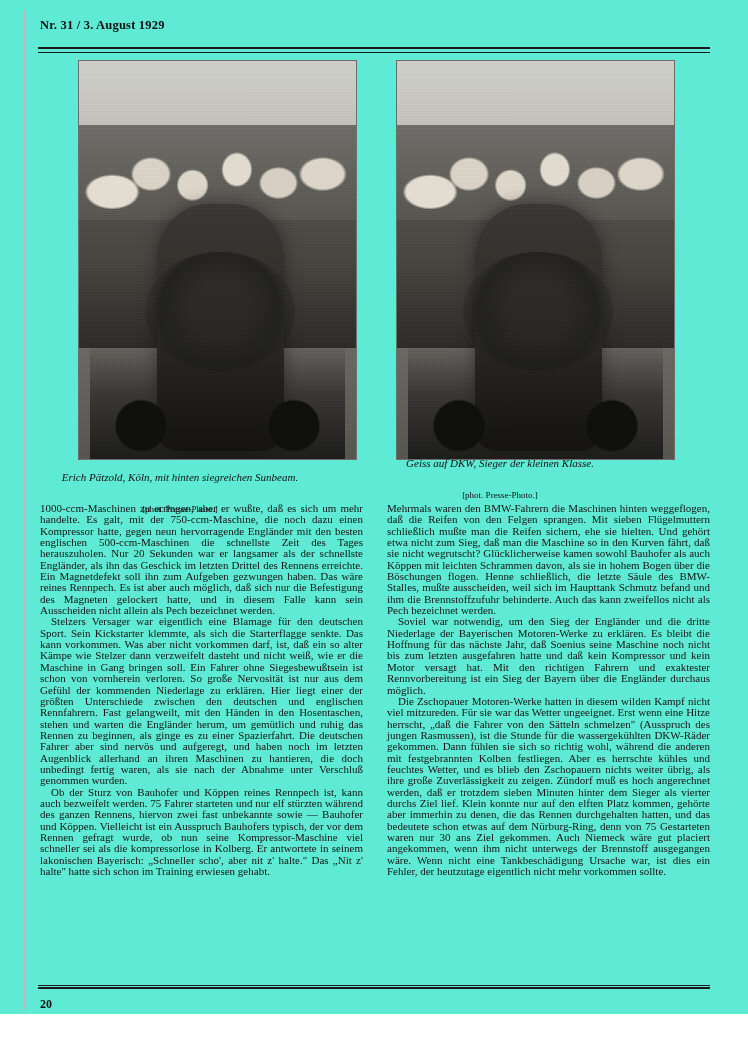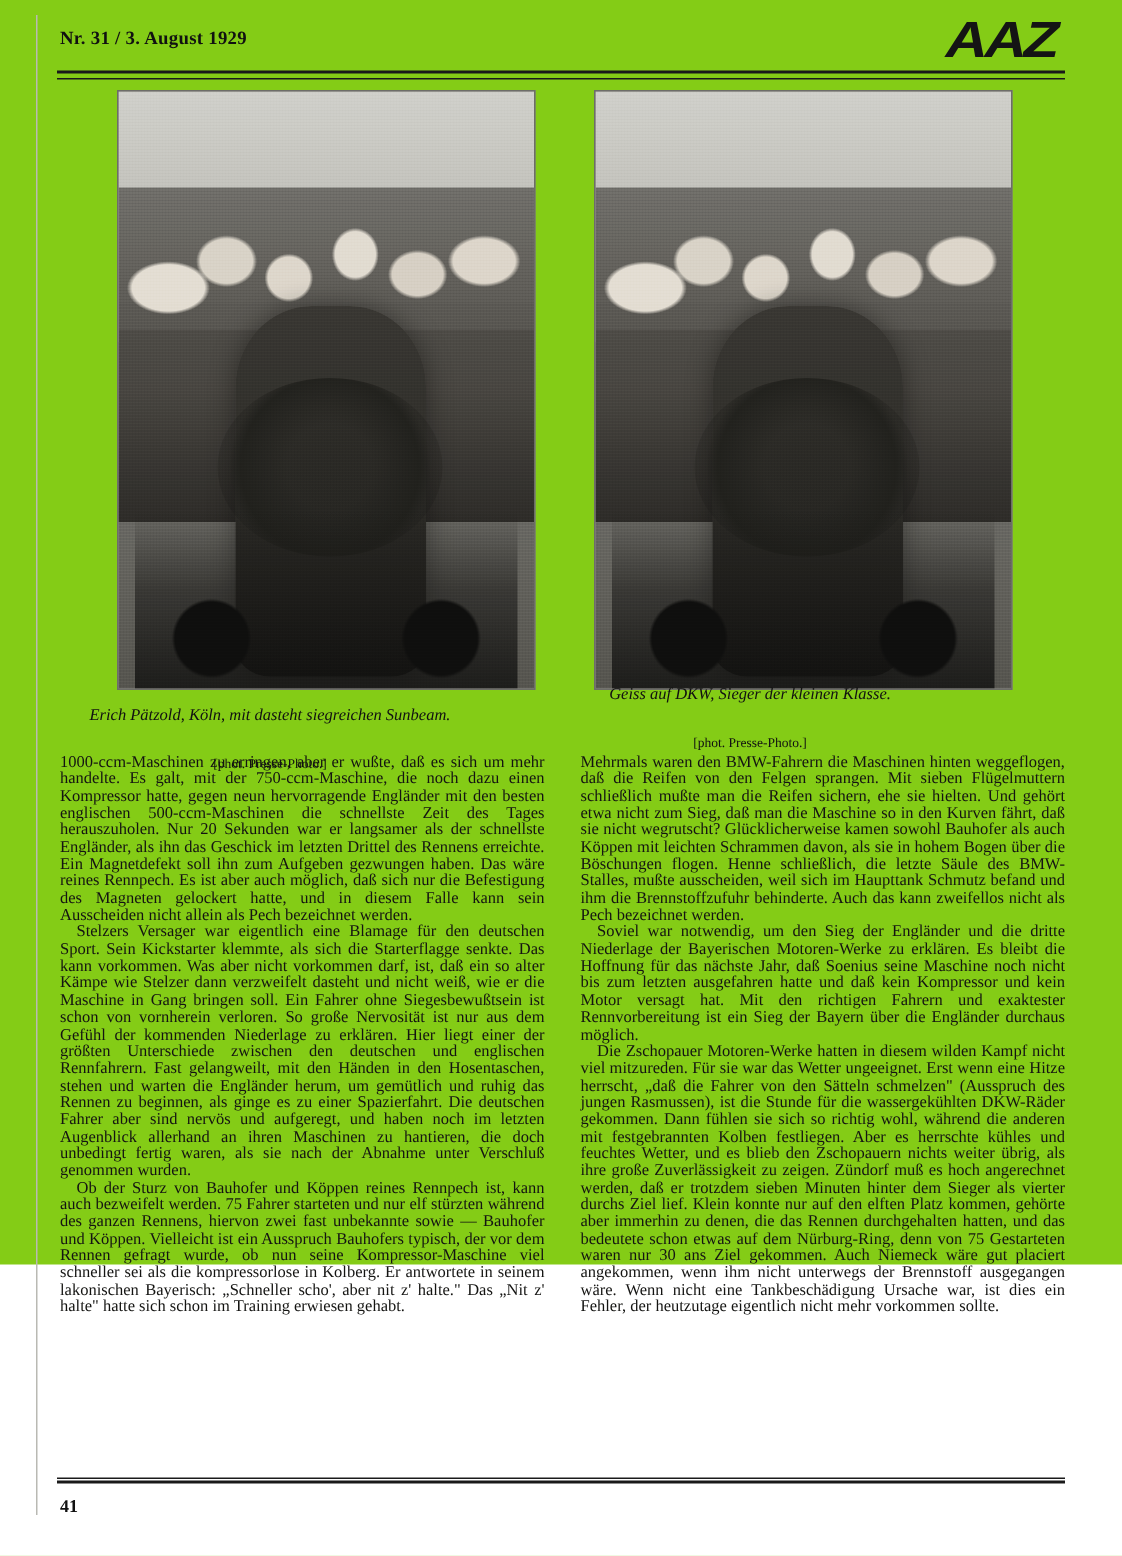--- a/index.html
+++ b/index.html
@@ -12,22 +12,22 @@
     height: 1037px;
     font-family: "Liberation Serif", serif;
     color: #111;
     position: relative;
     overflow: hidden;
   }
   .page {
     position: absolute;
     left: 0; top: 0;
     width: 748px;
-    height: 843px;
-    background: #84cc16;
+    height: 1014px;
+    background: #5eead4;
   }
 
   
   .masthead {
     position: absolute;
     left: 38px;
     top: 14px;
     width: 672px;
     height: 40px;
   }
@@ -235,23 +235,20 @@
 </style>
 </head>
 <body>
 
 <div class="page">
 
   <div class="rule-edge-left"></div>
 
   <div class="masthead">
     <div class="issue-line">Nr. 31 / 3. August 1929</div>
-    <div class="logo">
-      <div class="logo-text">AAZ</div>
-    </div>
   </div>
   <div class="rule-top"></div>
 
   <div class="photos">
     <div class="photo left">
       <div class="ph-sky"></div>
       <div class="ph-ground"></div>
       <div class="ph-crowd"></div>
       <div class="ph-figure"></div>
       <div class="ph-wreath"></div>
@@ -263,21 +260,21 @@
       <div class="ph-ground"></div>
       <div class="ph-crowd"></div>
       <div class="ph-figure"></div>
       <div class="ph-wreath"></div>
       <div class="ph-bike"></div>
       <div class="ph-grain"></div>
     </div>
   </div>
 
   <div class="caption left">
-    <span>Erich Pätzold, Köln, mit dasteht siegreichen Sunbeam.</span>
+    <span>Erich Pätzold, Köln, mit hinten siegreichen Sunbeam.</span>
     <span class="credit">[phot. Presse-Photo.]</span>
   </div>
   <div class="caption right">
     <span>Geiss auf DKW, Sieger der kleinen Klasse.</span>
     <span class="credit">[phot. Presse-Photo.]</span>
   </div>
 
   <div class="columns">
     <div class="col left">
       <p class="first">1000-ccm-Maschinen zu erringen, aber er wußte, daß es sich um mehr handelte. Es galt, mit der 750-ccm-Maschine, die noch dazu einen Kompressor hatte, gegen neun hervorragende Engländer mit den besten englischen 500-ccm-Maschinen die schnellste Zeit des Tages herauszuholen. Nur 20 Sekunden war er langsamer als der schnellste Engländer, als ihn das Geschick im letzten Drittel des Rennens erreichte. Ein Magnetdefekt soll ihn zum Aufgeben gezwungen haben. Das wäre reines Rennpech. Es ist aber auch möglich, daß sich nur die Befestigung des Magneten gelockert hatte, und in diesem Falle kann sein Ausscheiden nicht allein als Pech bezeichnet werden.</p>
@@ -285,15 +282,15 @@
       <p>Ob der Sturz von Bauhofer und Köppen reines Rennpech ist, kann auch bezweifelt werden. 75 Fahrer starteten und nur elf stürzten während des ganzen Rennens, hiervon zwei fast unbekannte sowie — Bauhofer und Köppen. Vielleicht ist ein Ausspruch Bauhofers typisch, der vor dem Rennen gefragt wurde, ob nun seine Kompressor-Maschine viel schneller sei als die kompressorlose in Kolberg. Er antwortete in seinem lakonischen Bayerisch: „Schneller scho', aber nit z' halte." Das „Nit z' halte" hatte sich schon im Training erwiesen gehabt.</p>
     </div>
     <div class="col right">
       <p class="first">Mehrmals waren den BMW-Fahrern die Maschinen hinten weggeflogen, daß die Reifen von den Felgen sprangen. Mit sieben Flügelmuttern schließlich mußte man die Reifen sichern, ehe sie hielten. Und gehört etwa nicht zum Sieg, daß man die Maschine so in den Kurven fährt, daß sie nicht wegrutscht? Glücklicherweise kamen sowohl Bauhofer als auch Köppen mit leichten Schrammen davon, als sie in hohem Bogen über die Böschungen flogen. Henne schließlich, die letzte Säule des BMW-Stalles, mußte ausscheiden, weil sich im Haupttank Schmutz befand und ihm die Brennstoffzufuhr behinderte. Auch das kann zweifellos nicht als Pech bezeichnet werden.</p>
       <p>Soviel war notwendig, um den Sieg der Engländer und die dritte Niederlage der Bayerischen Motoren-Werke zu erklären. Es bleibt die Hoffnung für das nächste Jahr, daß Soenius seine Maschine noch nicht bis zum letzten ausgefahren hatte und daß kein Kompressor und kein Motor versagt hat. Mit den richtigen Fahrern und exaktester Rennvorbereitung ist ein Sieg der Bayern über die Engländer durchaus möglich.</p>
       <p>Die Zschopauer Motoren-Werke hatten in diesem wilden Kampf nicht viel mitzureden. Für sie war das Wetter ungeeignet. Erst wenn eine Hitze herrscht, „daß die Fahrer von den Sätteln schmelzen" (Ausspruch des jungen Rasmussen), ist die Stunde für die wassergekühlten DKW-Räder gekommen. Dann fühlen sie sich so richtig wohl, während die anderen mit festgebrannten Kolben festliegen. Aber es herrschte kühles und feuchtes Wetter, und es blieb den Zschopauern nichts weiter übrig, als ihre große Zuverlässigkeit zu zeigen. Zündorf muß es hoch angerechnet werden, daß er trotzdem sieben Minuten hinter dem Sieger als vierter durchs Ziel lief. Klein konnte nur auf den elften Platz kommen, gehörte aber immerhin zu denen, die das Rennen durchgehalten hatten, und das bedeutete schon etwas auf dem Nürburg-Ring, denn von 75 Gestarteten waren nur 30 ans Ziel gekommen. Auch Niemeck wäre gut placiert angekommen, wenn ihm nicht unterwegs der Brennstoff ausgegangen wäre. Wenn nicht eine Tankbeschädigung Ursache war, ist dies ein Fehler, der heutzutage eigentlich nicht mehr vorkommen sollte.</p>
     </div>
   </div>
 
   <div class="rule-bottom"></div>
-  <div class="page-number">41</div>
+  <div class="page-number">20</div>
 
 </div>
 
 </body></html>

